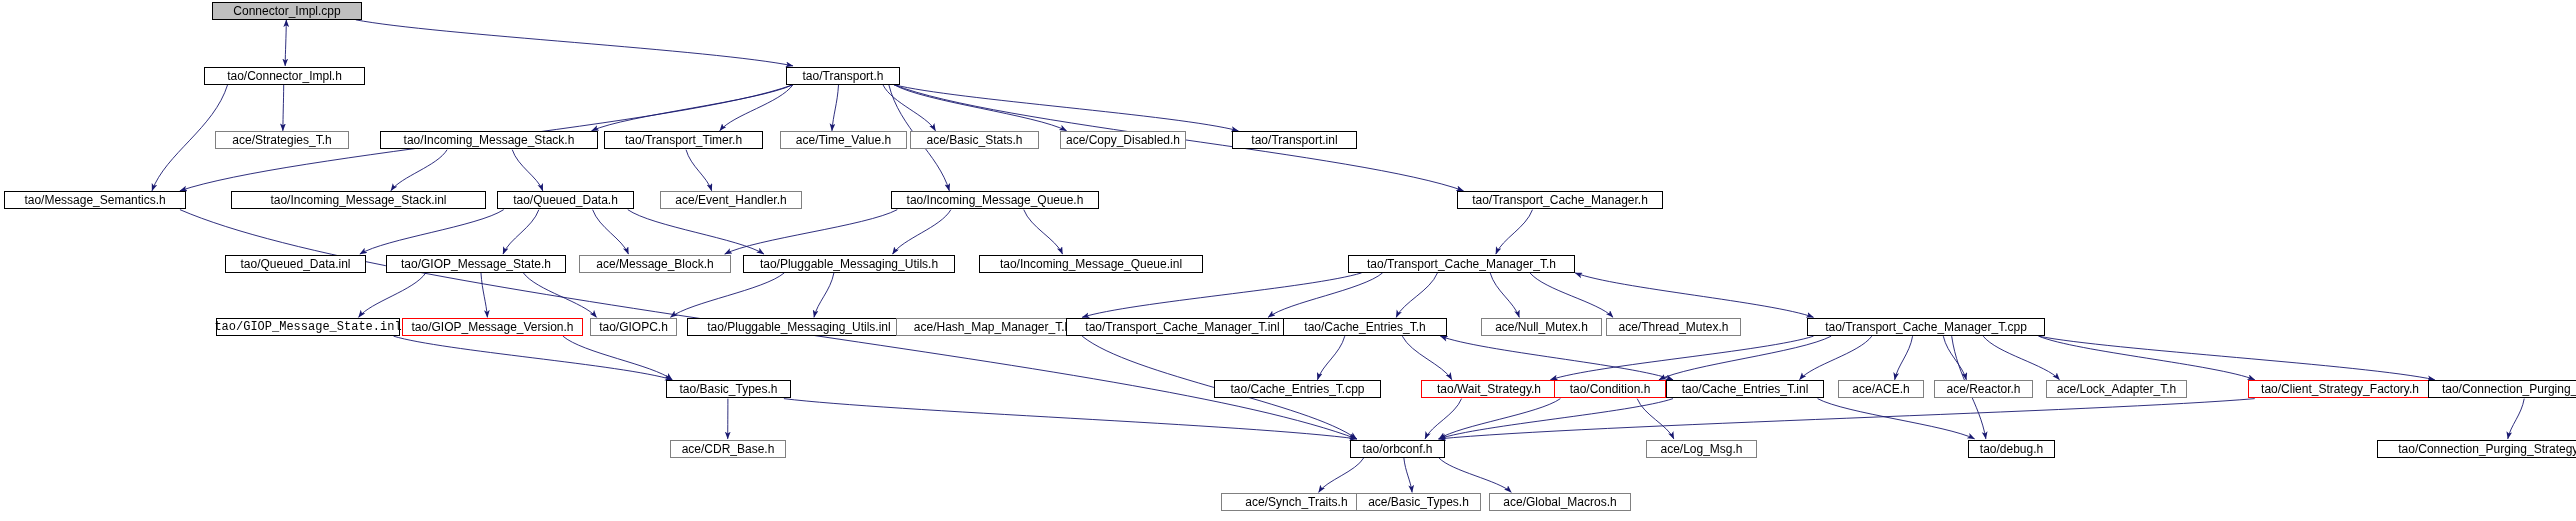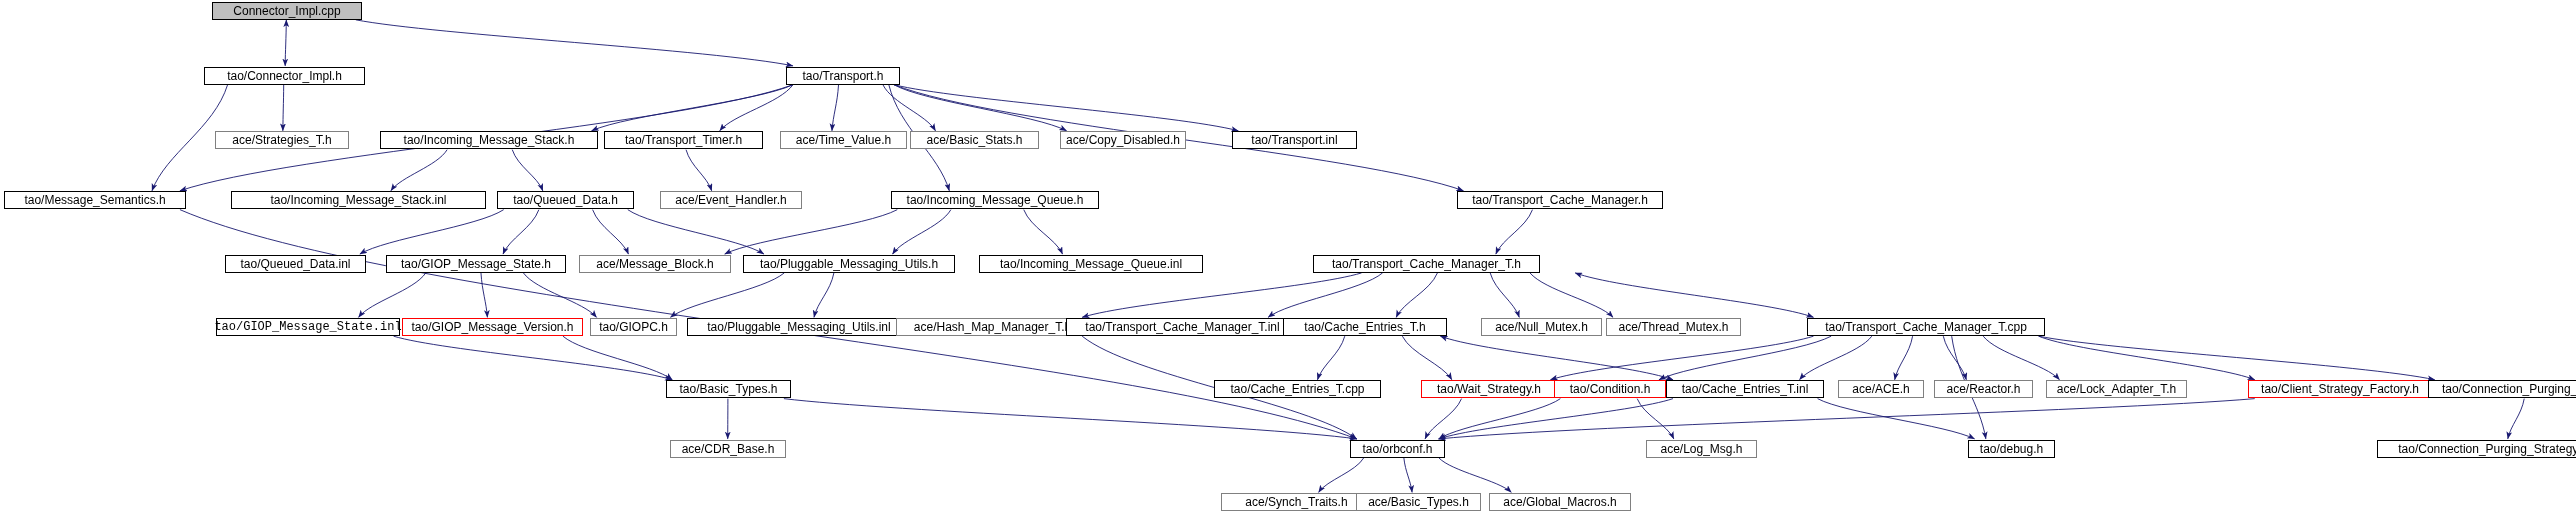--- a/index.html
+++ b/index.html
@@ -171,21 +171,21 @@
       </div>
       <div class="node " style="left: 579px; top: 255px; width: 152px;">
         <span>ace/Message_Block.h</span>
       </div>
       <div class="node black" style="left: 743px; top: 255px; width: 212px;">
         <span>tao/Pluggable_Messaging_Utils.h</span>
       </div>
       <div class="node black" style="left: 979px; top: 255px; width: 224px;">
         <span>tao/Incoming_Message_Queue.inl</span>
       </div>
-      <div class="node black" style="left: 1313px; top: 255px; width: 227px;">
+      <div class="node black" style="left: 1348px; top: 255px; width: 227px;">
         <span>tao/Transport_Cache_Manager_T.h</span>
       </div>
       <div class="node black" style="left: 216px; top: 318px; width: 184px; font-family: Liberation Mono, monospace;">
         <span>tao/GIOP_Message_State.inl</span>
       </div>
       <div class="node red" style="left: 402px; top: 318px; width: 181px;">
         <span>tao/GIOP_Message_Version.h</span>
       </div>
       <div class="node " style="left: 590px; top: 318px; width: 87px;">
         <span>tao/GIOPC.h</span>

